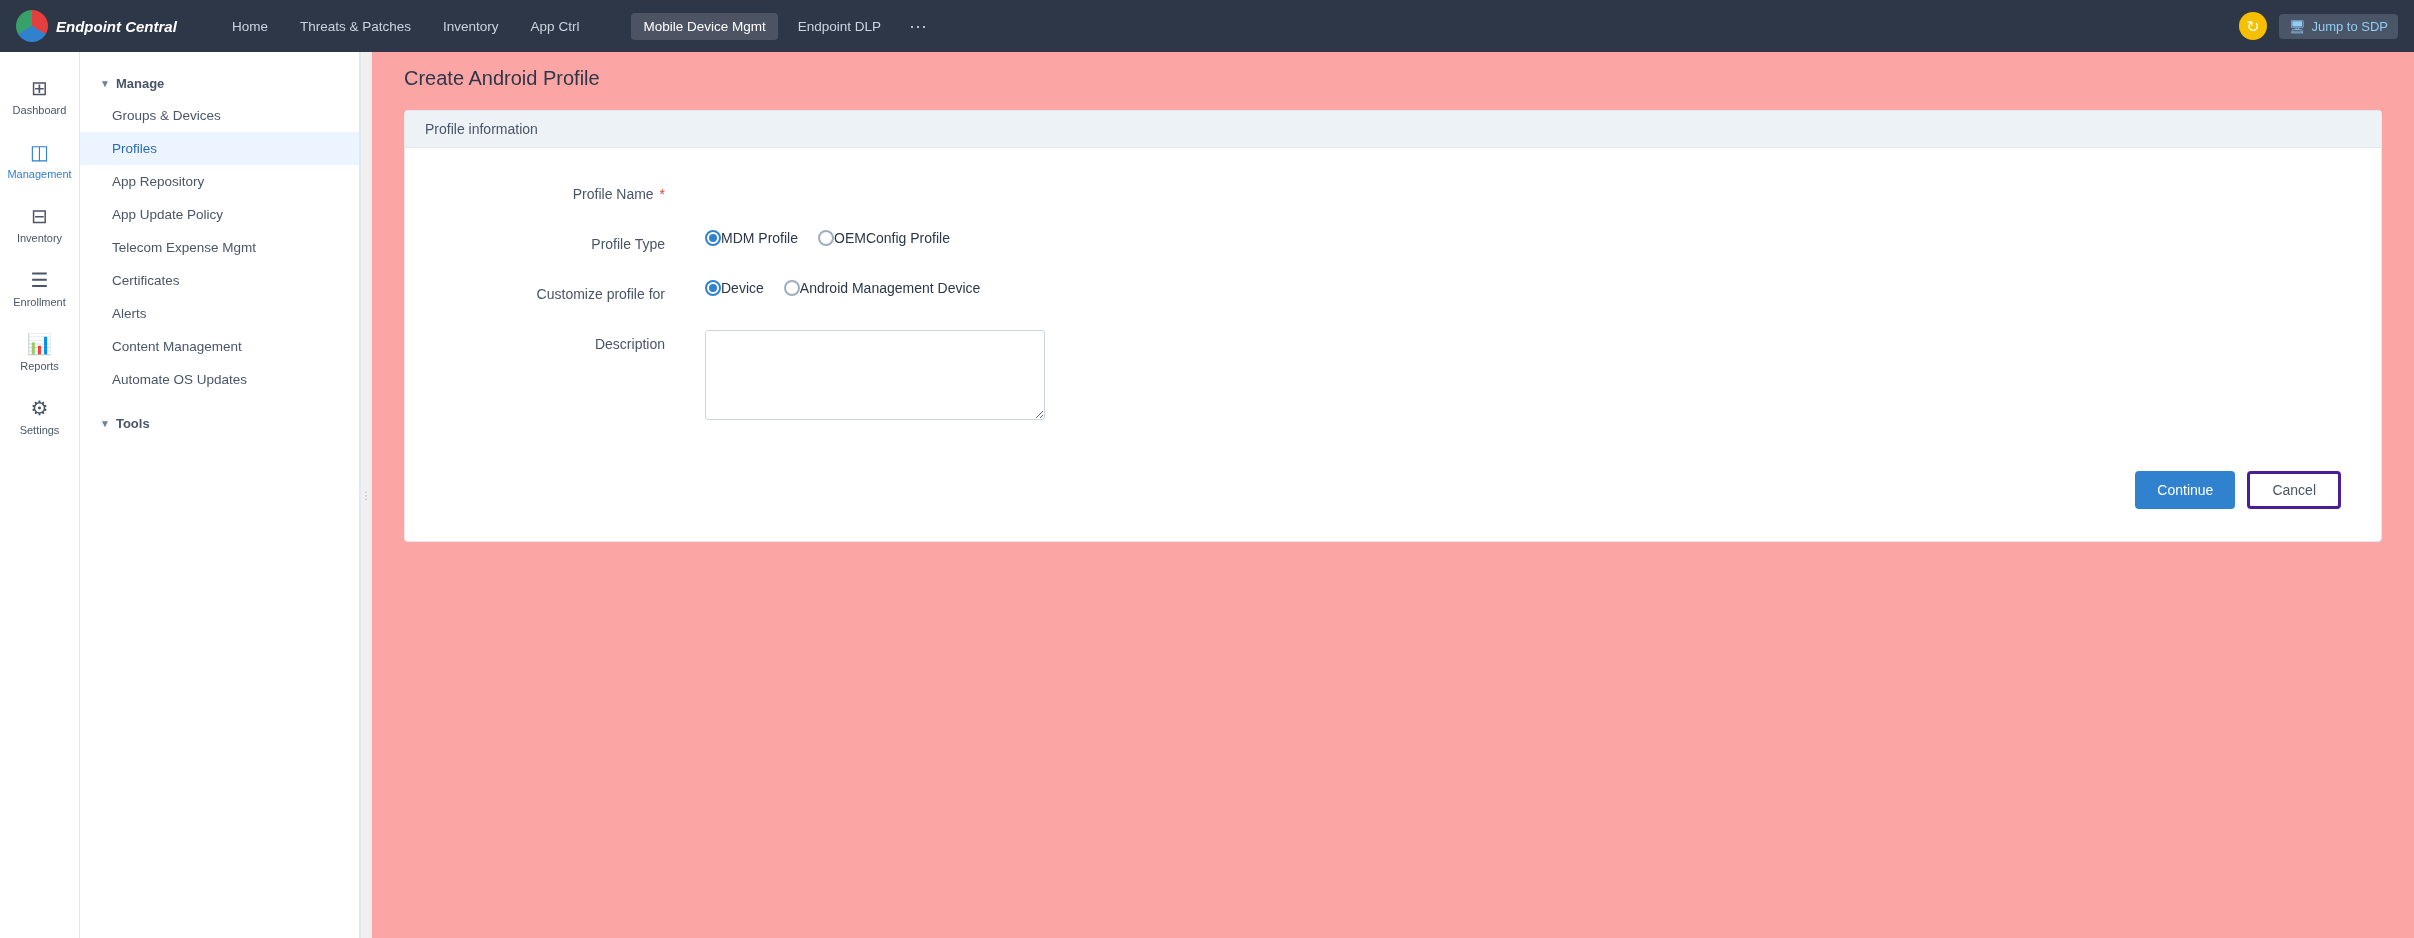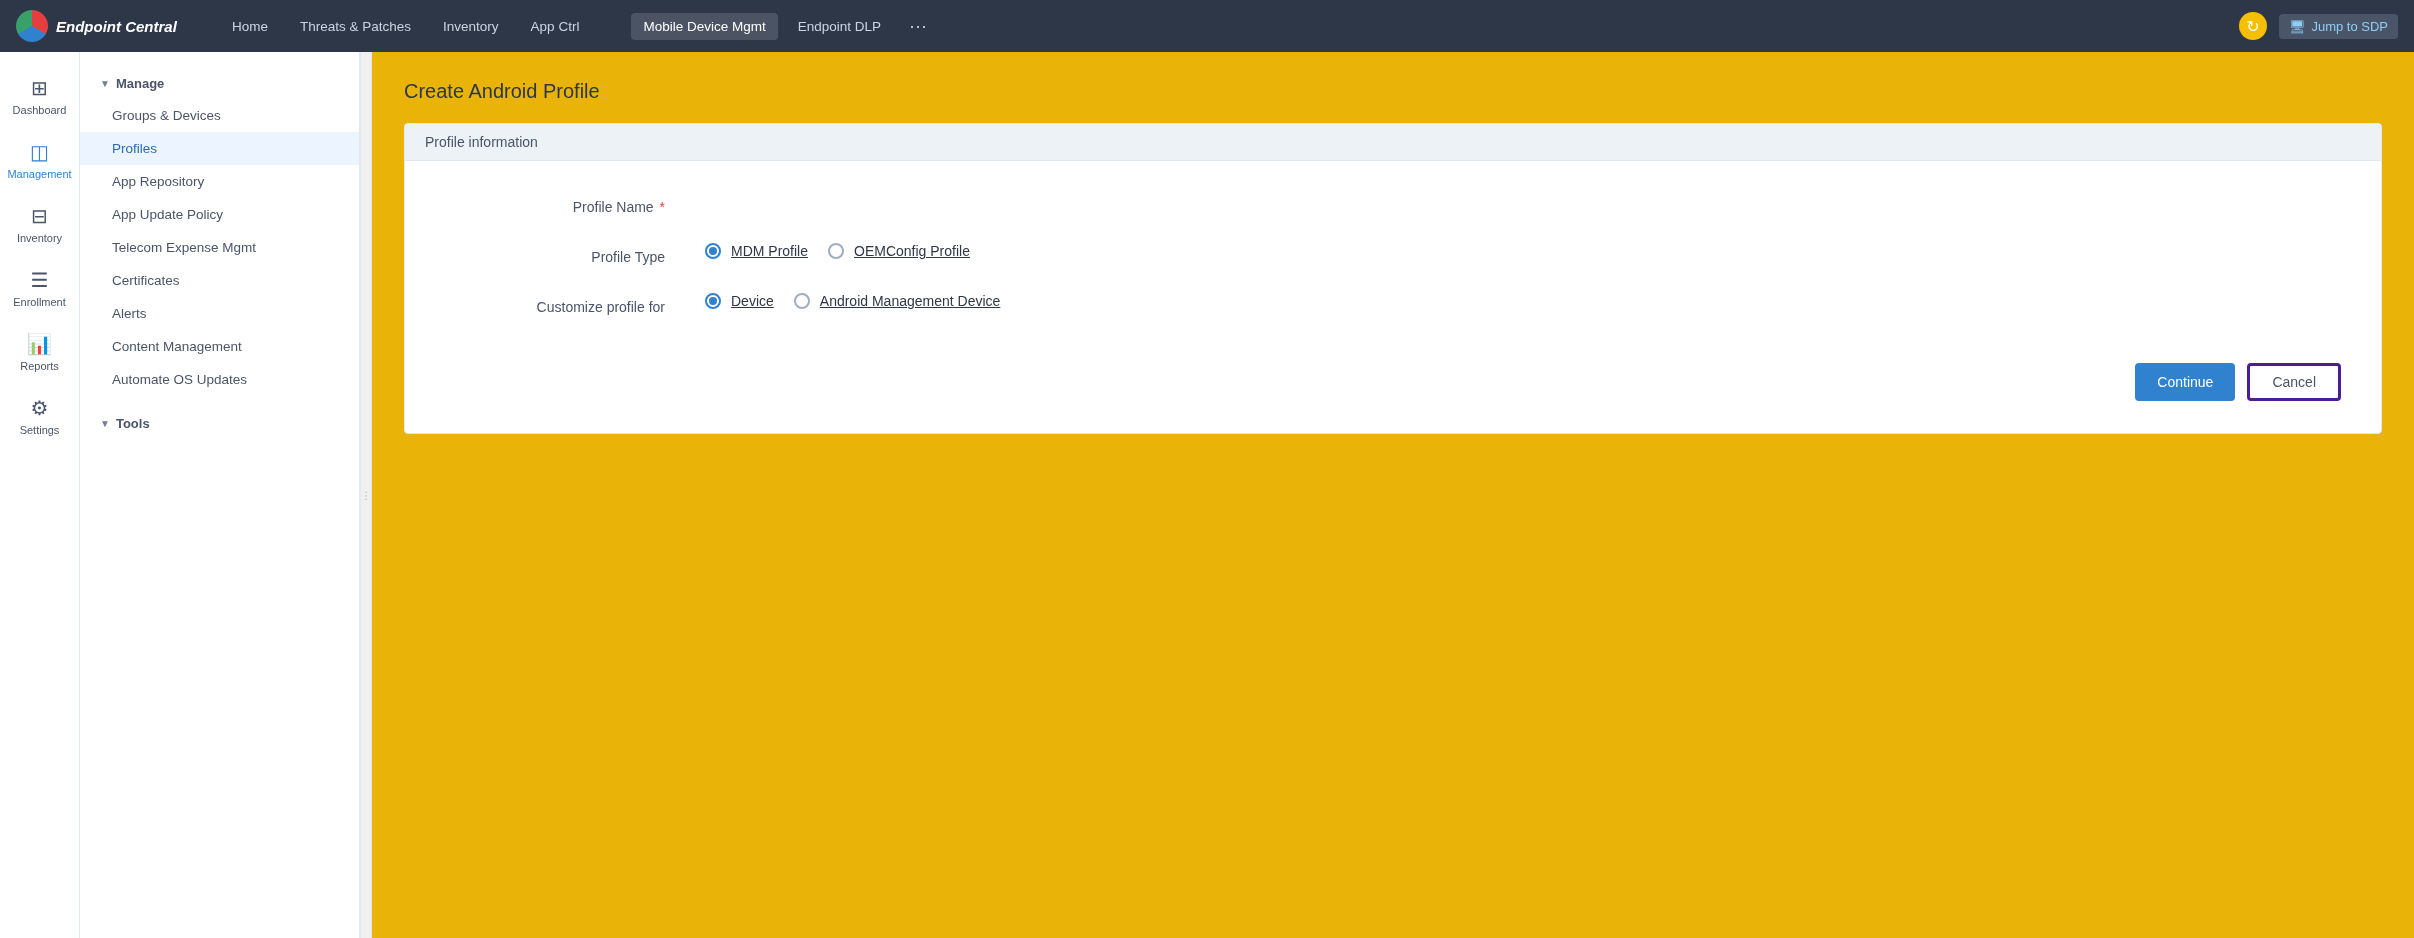--- a/index.html
+++ b/index.html
@@ -152,22 +152,22 @@
     .menu-item.active {
       background: #ebf4ff;
       color: #2b6cb0;
       font-weight: 500;
     }
 
     
     .main-content {
       flex: 1;
       overflow-y: auto;
-      padding: 28px 32px;
-      background: #eab308;
+      padding: 15px 32px;
+      background: #fca5a5;
     }
     .page-title {
       font-size: 20px;
       font-weight: 500;
       color: #2d3748;
       margin-bottom: 20px;
     }
     .card {
       background: white;
       border: 1px solid #e2e8f0;
@@ -229,25 +229,24 @@
       outline: none;
     }
     .radio-group {
       display: flex;
       align-items: center;
       gap: 20px;
     }
     .radio-option {
       display: flex;
       align-items: center;
-      gap: 10px;
+      gap: 0;
       cursor: pointer;
       font-size: 14px;
       color: #2d3748;
-      text-decoration: underline;
     }
     .radio-dot {
       width: 16px; height: 16px;
       border-radius: 50%;
       border: 2px solid #3182ce;
       display: flex; align-items: center; justify-content: center;
       background: white;
       flex-shrink: 0;
     }
     .radio-dot.checked {
@@ -437,20 +436,26 @@
                 <span>Device</span>
               </label>
               <label class="radio-option">
                 <div class="radio-dot unchecked"></div>
                 <span>Android Management Device</span>
               </label>
             </div>
           </div>
         </div>
 
+        <div class="form-row">
+          <label class="form-label">Description</label>
+          <div class="form-control">
+            <textarea class="textarea-input" style=""></textarea>
+          </div>
+        </div>
 
         <div class="form-actions">
           <button class="btn-continue">Continue</button>
           <button class="btn-cancel">Cancel</button>
         </div>
 
       </div>
     </div>
   </main>
 </div>

